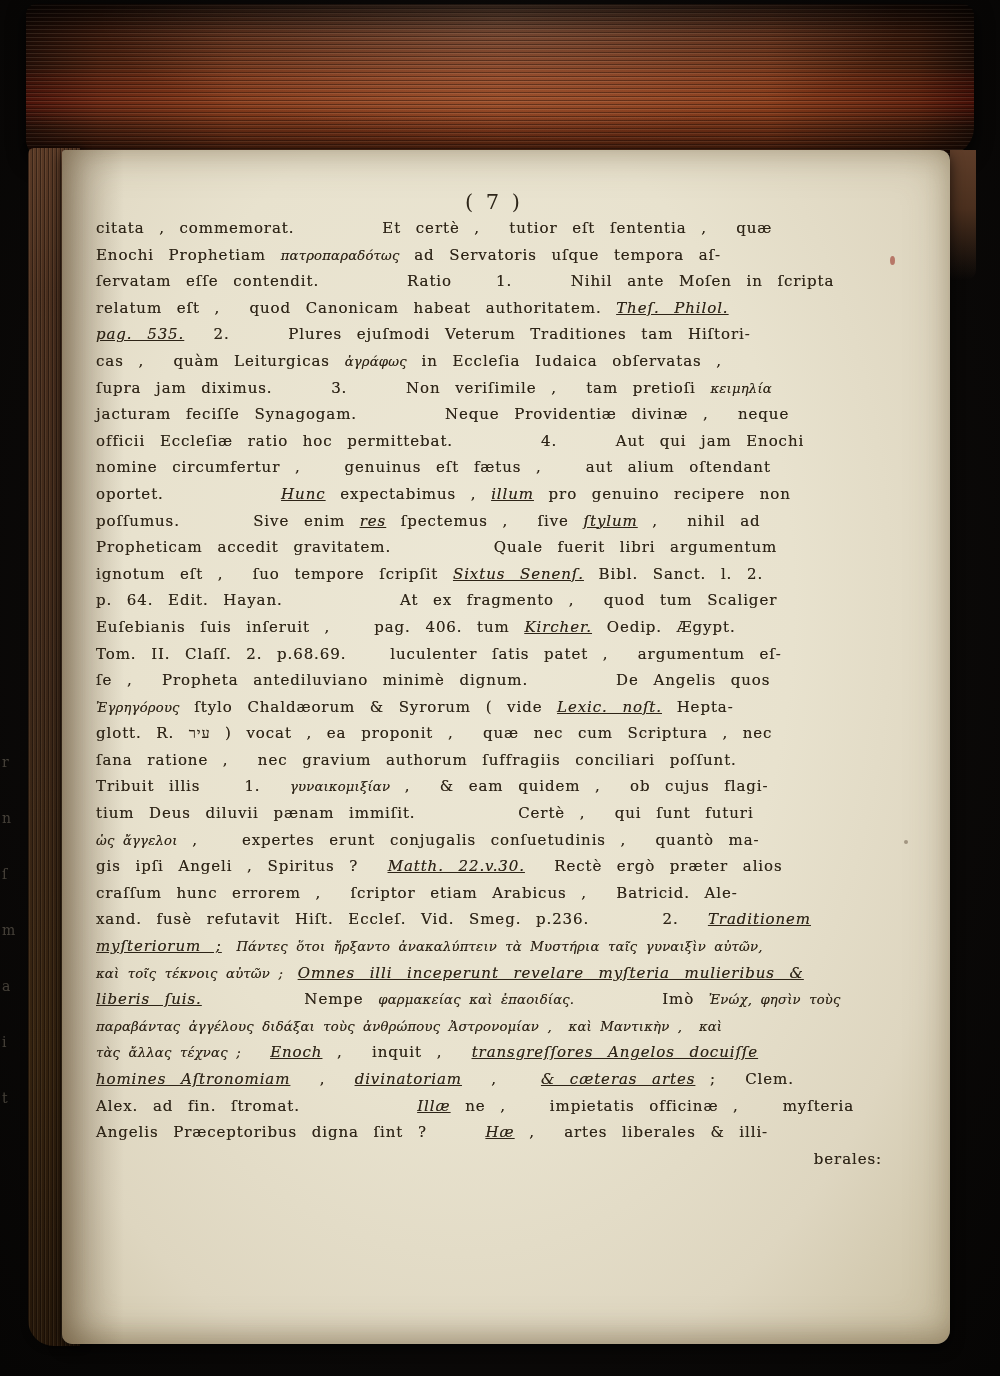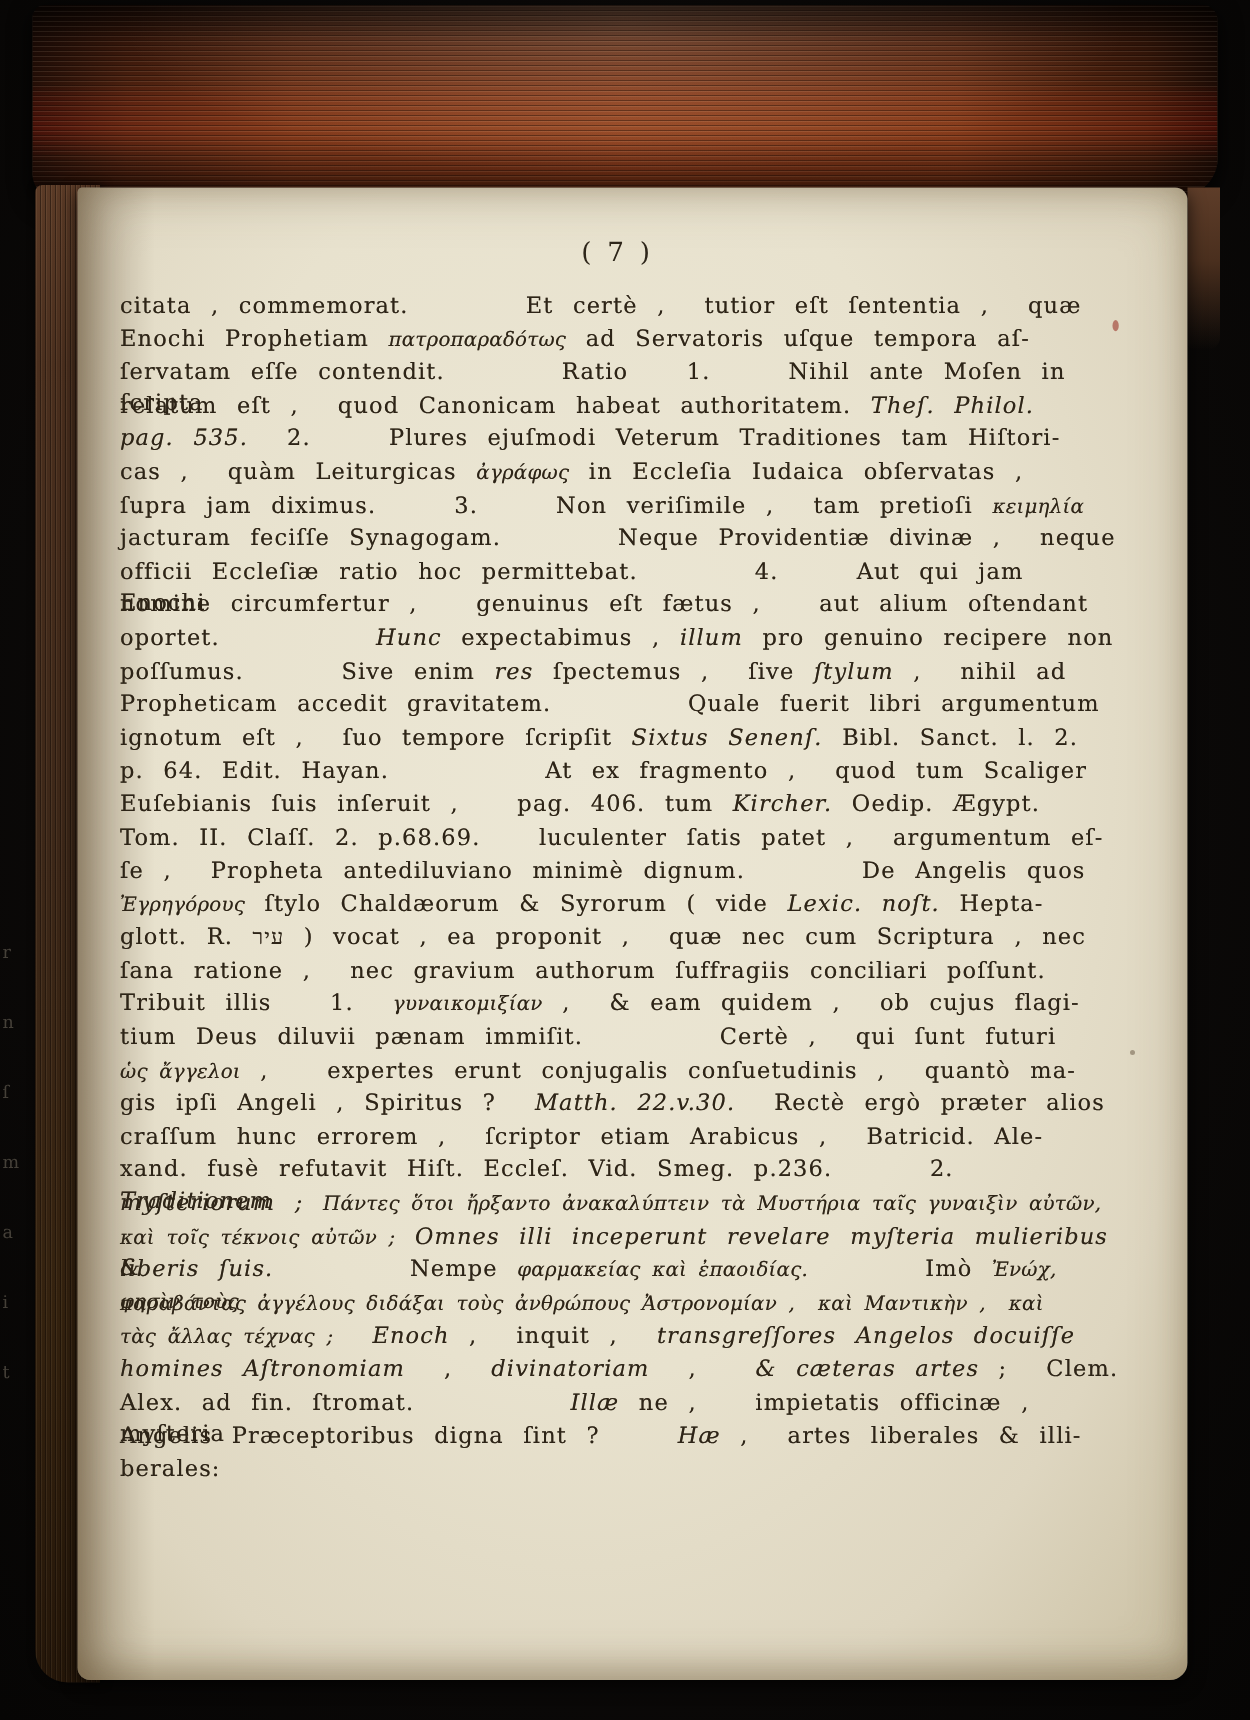--- a/index.html
+++ b/index.html
@@ -65,29 +65,29 @@
     position:absolute;border-radius:50%;
   }
   .speck.red{left:828px;top:106px;width:5px;height:9px;background:rgba(150,40,30,0.55);}
   .speck.dark{left:842px;top:690px;width:4px;height:4px;background:rgba(70,50,30,0.4);}
   
   .page-number{
     position:absolute;left:34px;top:40px;width:796px;
     text-align:center;font-size:21px;color:#2e261a;letter-spacing:3px;
   }
   .text-block{
-    position:absolute;left:34px;top:82px;width:800px;
-    font-size:18px;line-height:25px;color:#2d2417;
+    position:absolute;left:34px;top:60px;width:800px;
+    font-size:15px;line-height:36px;color:#2d2417;
     letter-spacing:0.9px;word-spacing:9px;
     white-space:pre-wrap;
     text-shadow:0 0 0.5px rgba(45,32,16,0.55);
   }
   .line{height:26.6px;overflow:visible;}
-  .line.right{padding-right:14px;}
-  .text-block .i{font-style:italic;}
+  .line.right{text-align:right;padding-right:14px;}
+  .text-block .i{font-style:italic;text-decoration:underline;}
   .text-block .g{font-style:italic;font-size:0.88em;letter-spacing:0.2px;word-spacing:4px;}
   .text-block .h{font-family:Liberation Serif, serif;font-size:0.95em;}
   .text-block .r{font-style:normal;}
 </style>
 </head>
 <body>
 
 <div class="scene">
   <div class="book-top"></div>
   <div class="book-top-shade"></div>

